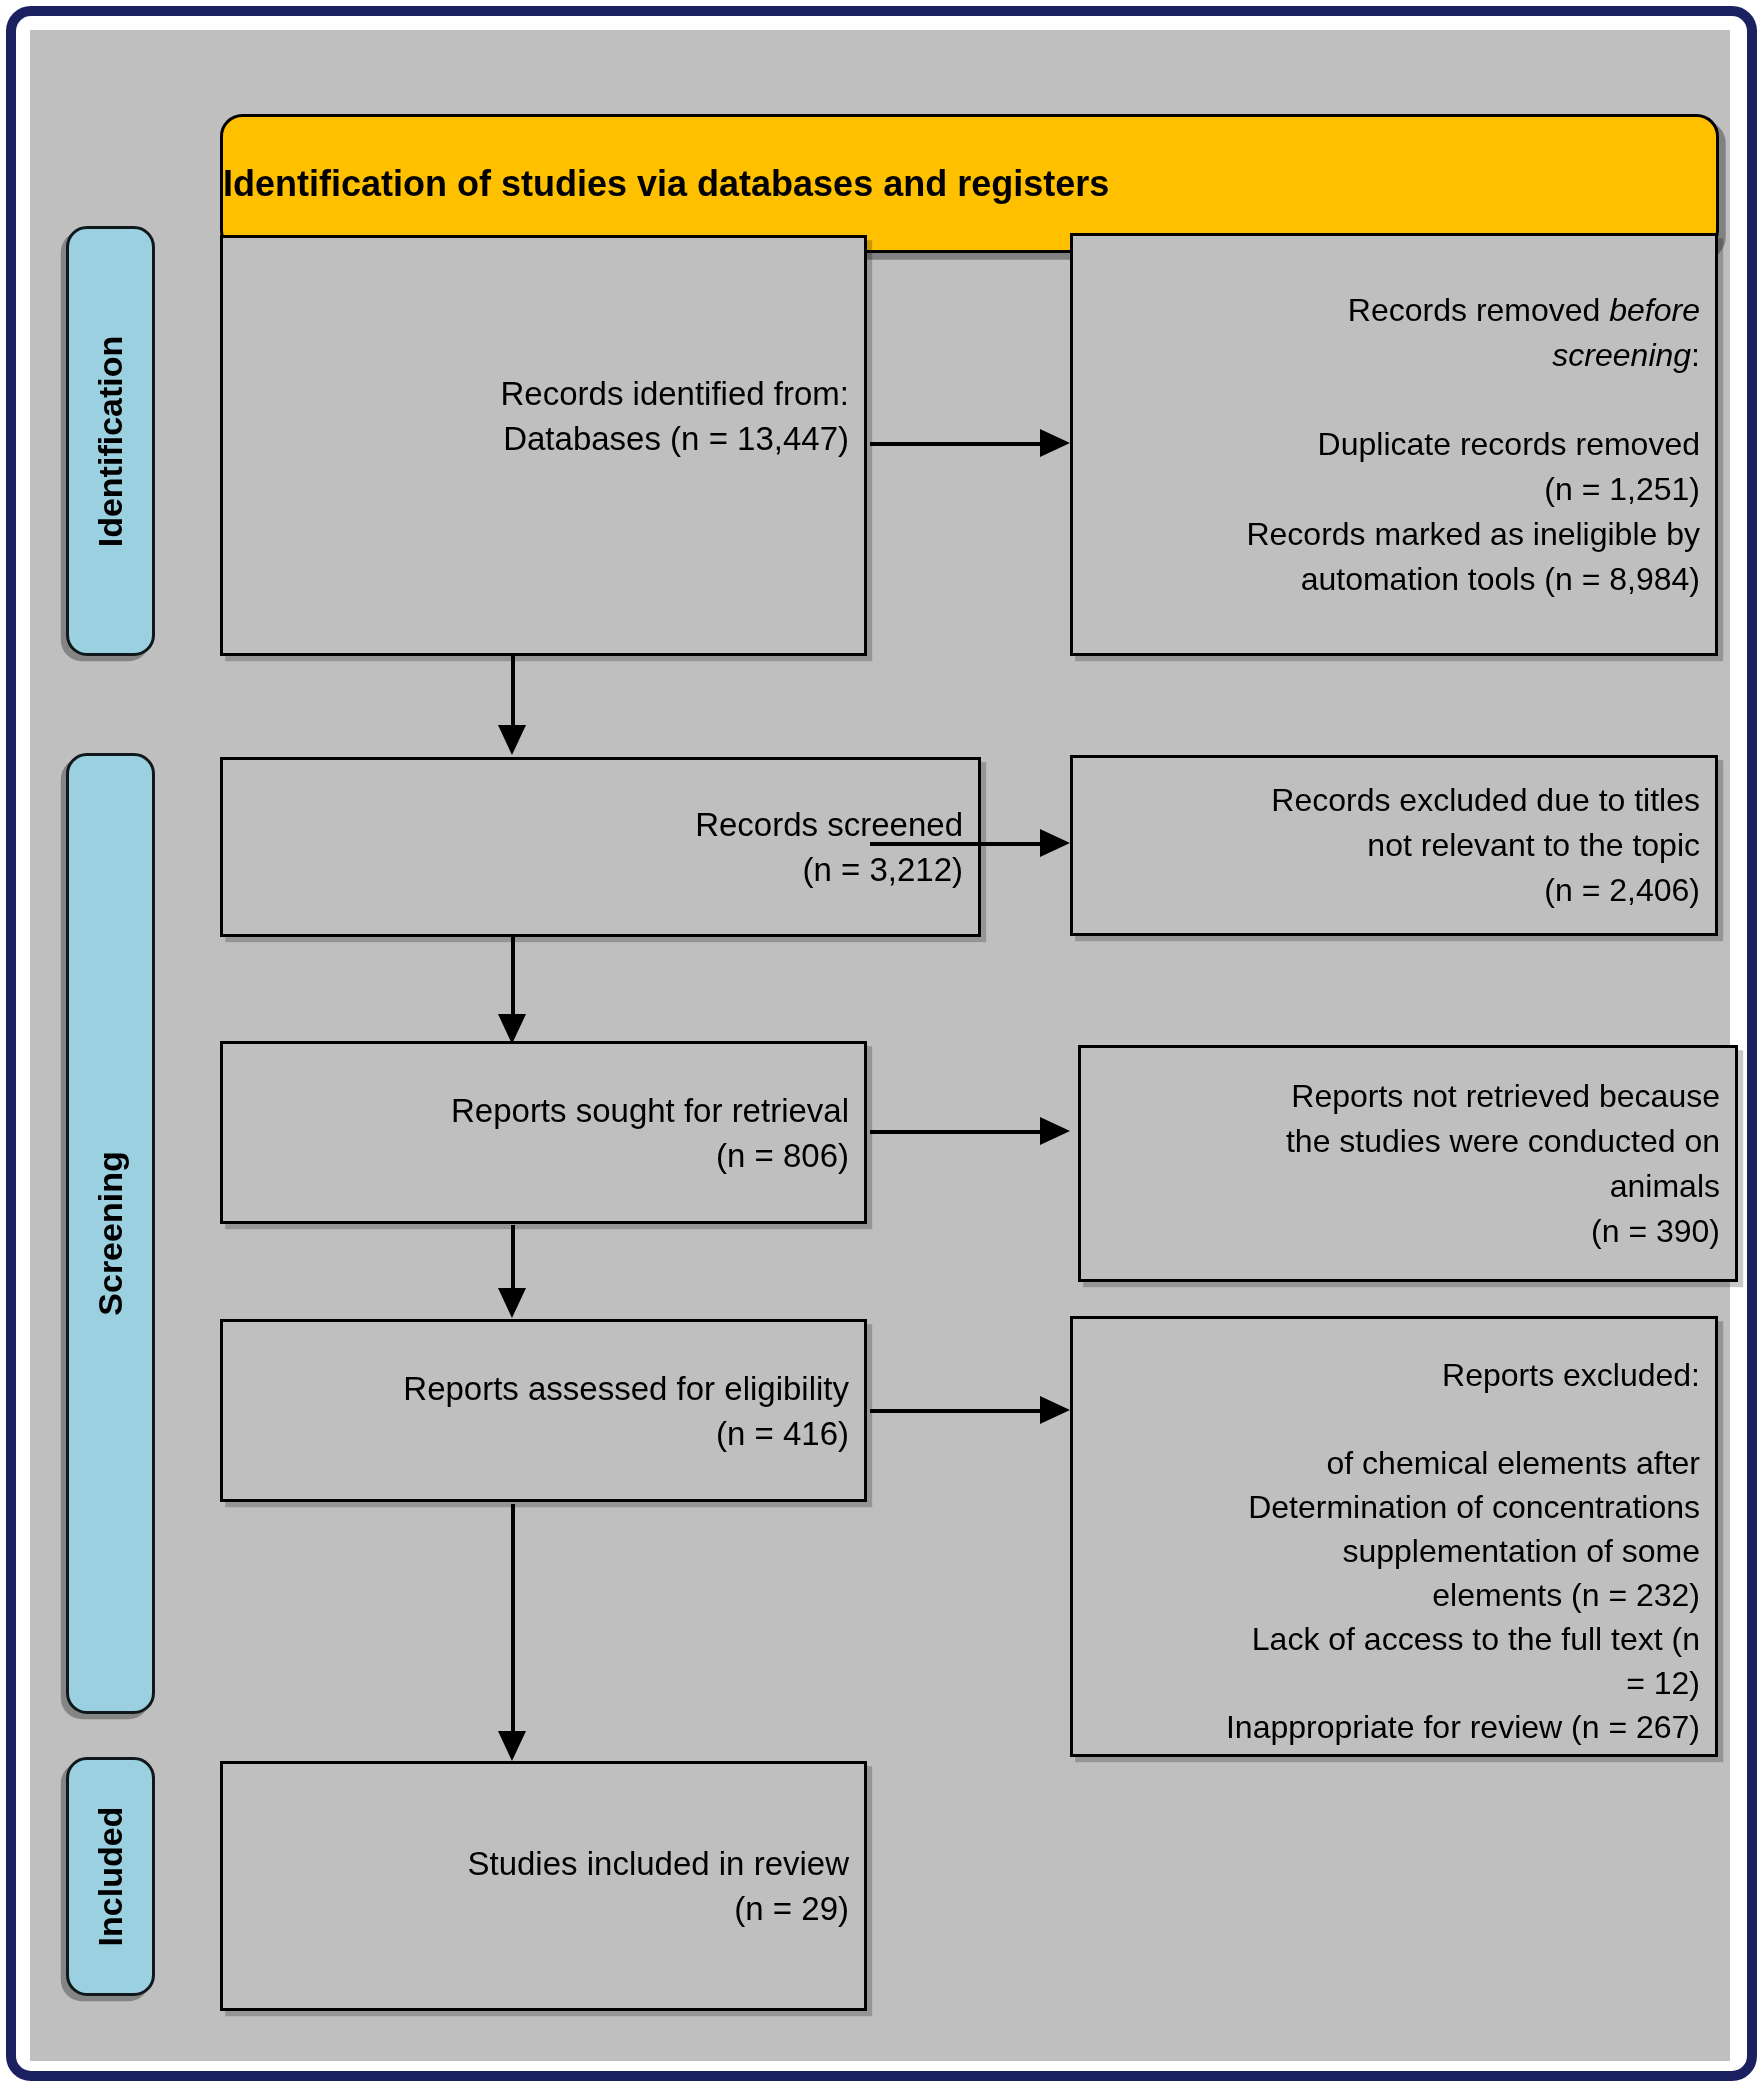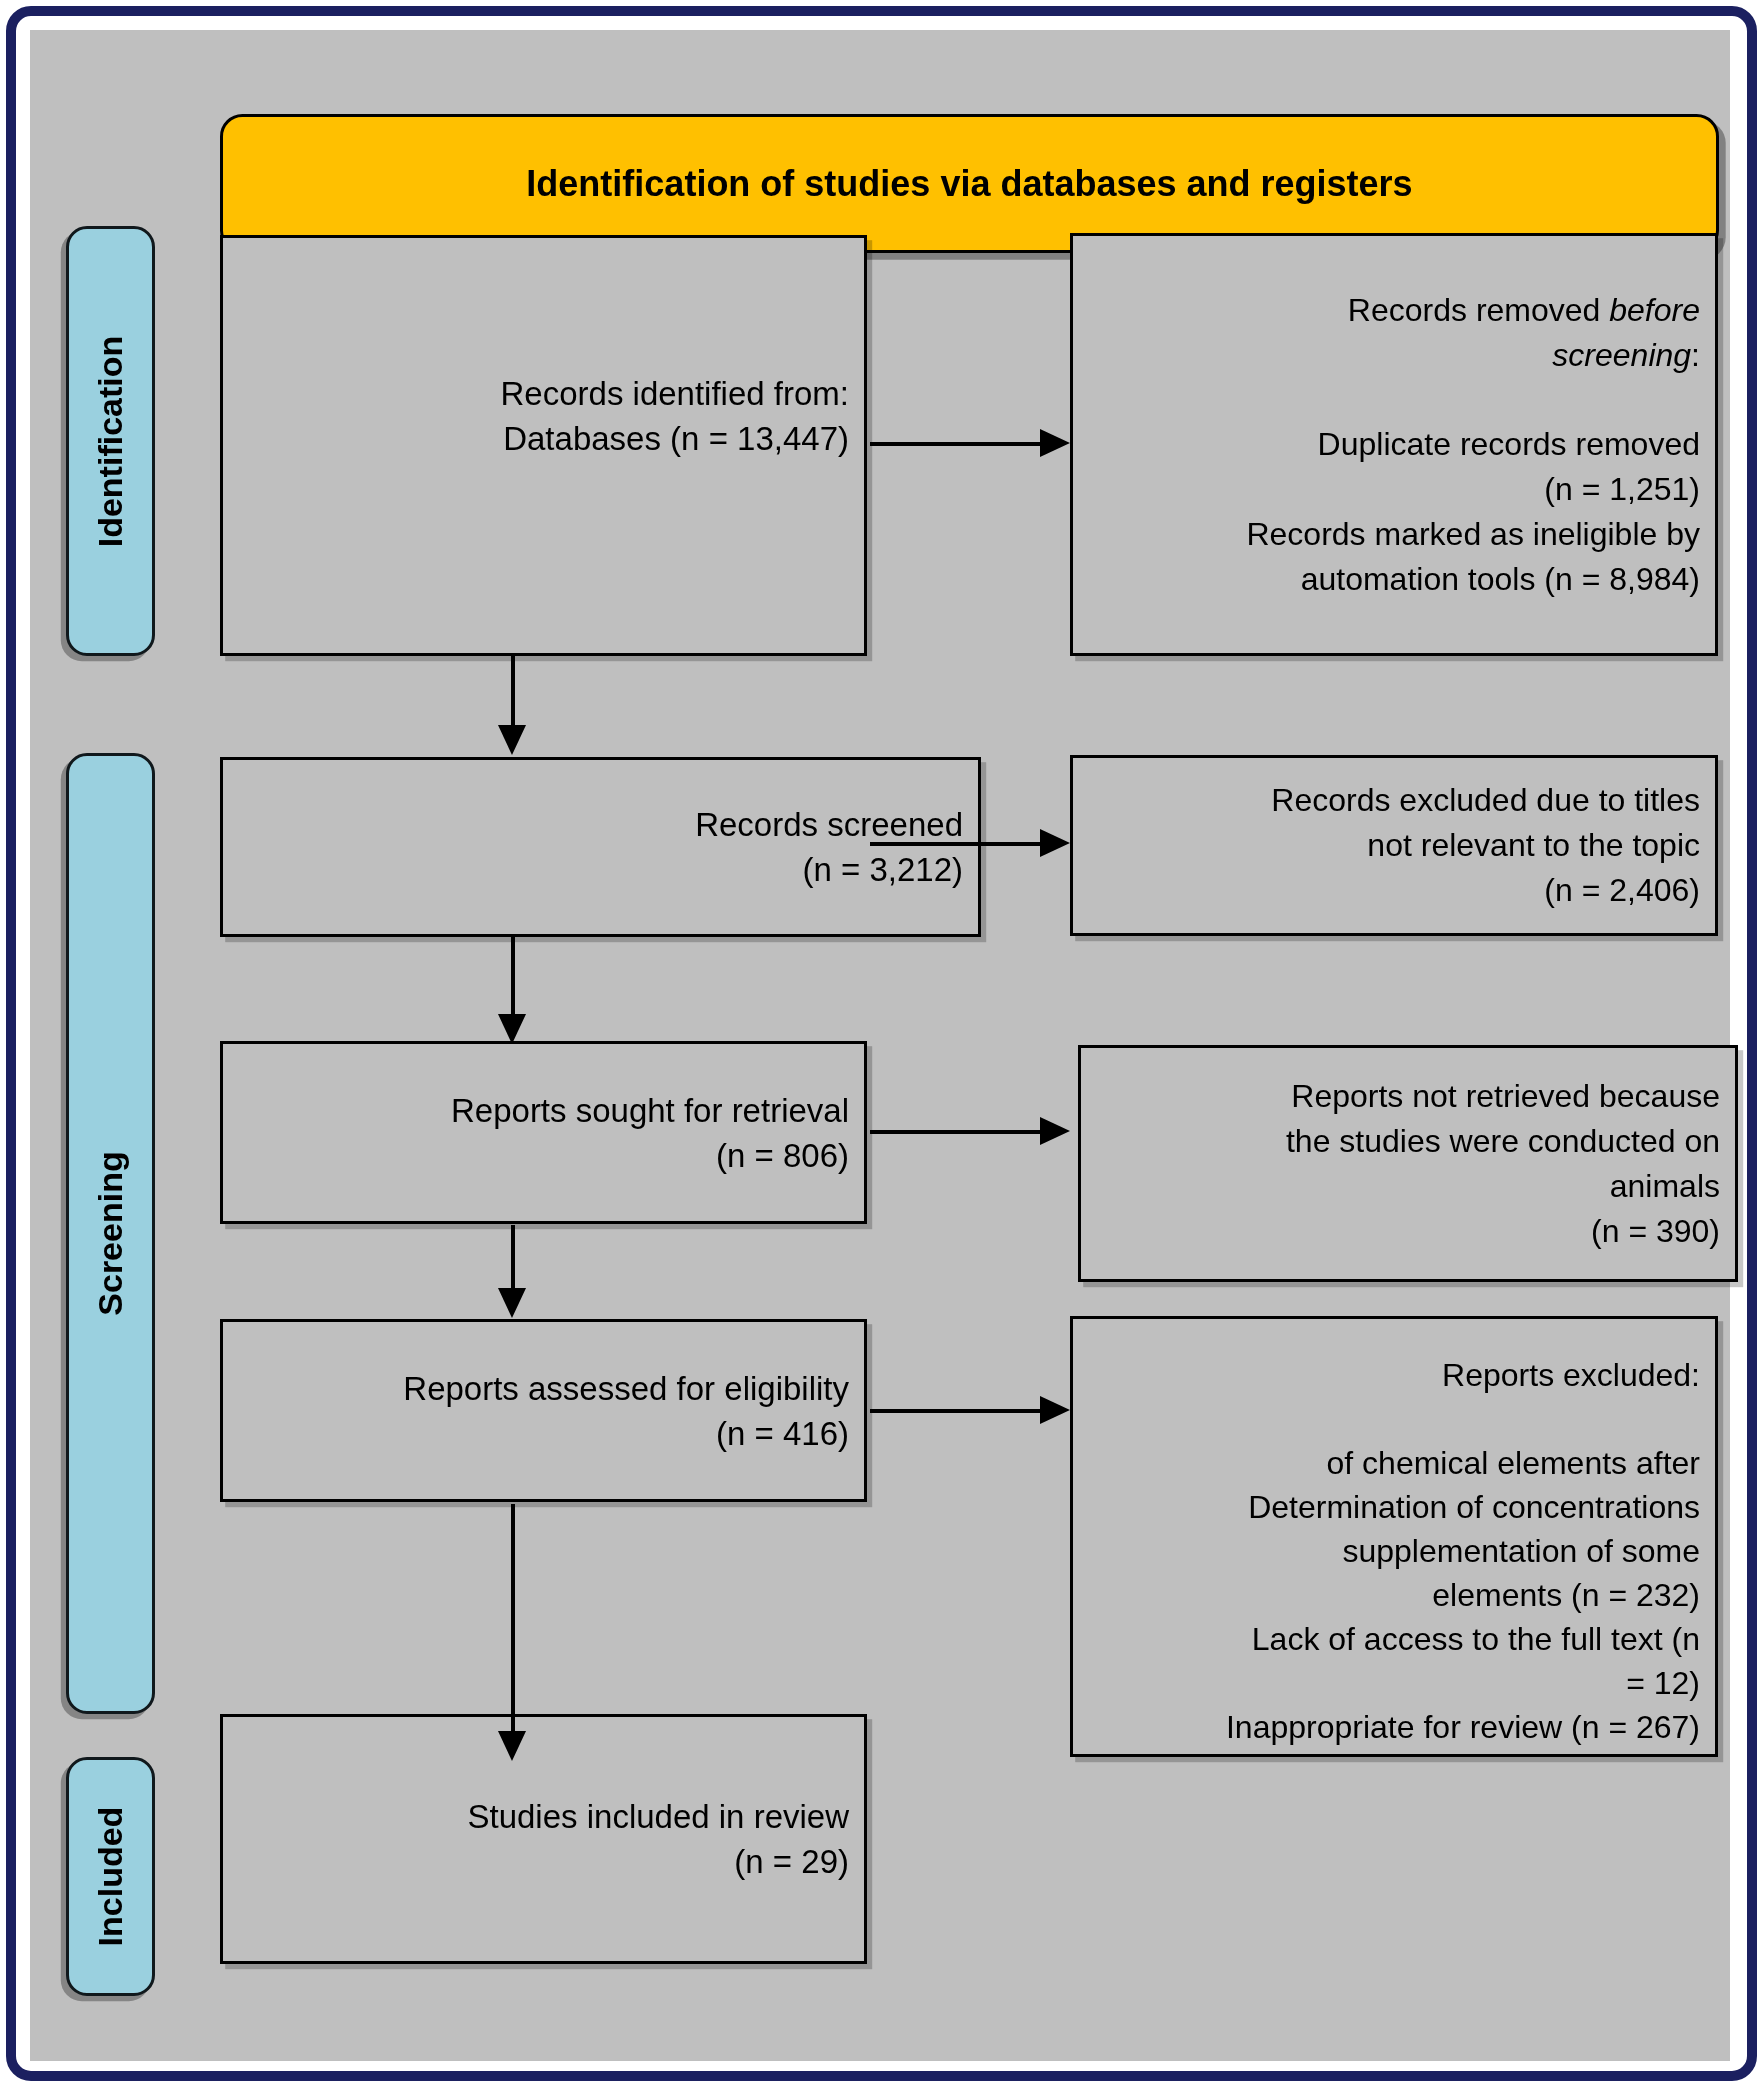--- a/index.html
+++ b/index.html
@@ -3,21 +3,21 @@
 <meta charset="utf-8">
 <style>
   html,body{margin:0;padding:0;}
   body{width:1763px;height:2087px;background:#ffffff;font-family:"Liberation Sans", sans-serif;}
   #page{position:relative;width:1763px;height:2087px;background:#ffffff;overflow:hidden;}
   #frame{position:absolute;inset:6px;border:10.4px solid #1b2060;border-radius:25px;pointer-events:none;z-index:50;}
   #panel{position:absolute;left:30px;top:30px;width:1700px;height:2031px;background:#bfbfbf;}
   
   .banner{position:absolute;left:220px;top:114px;width:1499px;height:139px;background:#ffc000;
           border:3px solid #000;border-radius:22.4px;box-shadow:6.7px 6.7px 0 rgba(0,0,0,0.32);
-          display:flex;align-items:center;justify-content:center;
+          display:flex;align-items:center;justify-content:flex-start;
           font-size:36px;font-weight:bold;color:#000;box-sizing:border-box;}
   
   .stage{position:absolute;left:66px;width:89px;background:#9ad0df;border:3px solid #10181c;
          border-radius:21px;box-shadow:-5.2px 5.2px 0 rgba(0,0,0,0.3);
          display:flex;align-items:center;justify-content:center;box-sizing:border-box;}
   .stage span{transform:rotate(-90deg);white-space:nowrap;font-size:34px;font-weight:bold;color:#000;}
   #stage-identification{top:226px;height:430px;}
   #stage-screening{top:753px;height:961px;}
   #stage-included{top:1757px;height:239px;}
   
@@ -25,21 +25,21 @@
       box-shadow:5.2px 5.2px 0 rgba(0,0,0,0.22);
       display:flex;flex-direction:column;justify-content:center;
       font-size:33px;color:#000;line-height:45px;align-items:flex-end;}
   .bx .ln{white-space:nowrap;}
   .it{font-style:italic;}
   .indent{margin-left:66px;}
   #b1{left:220px;top:235px;width:647px;height:421px;padding:0 15px 60px 34px;}
   #b2{left:220px;top:757px;width:761px;height:180px;padding:0 15px 0 34px;}
   #b3{left:220px;top:1041px;width:647px;height:183px;padding:0 15px 0 34px;}
   #b4{left:220px;top:1319px;width:647px;height:183px;padding:0 15px 0 34px;}
-  #b5{left:220px;top:1714px;width:647px;height:250px;padding:0 15px 0 34px;}
+  #b5{left:220px;top:1761px;width:647px;height:250px;padding:0 15px 0 34px;}
   #r1{left:1070px;top:233px;width:648px;height:423px;padding:52px 15px 0 34px;justify-content:flex-start;font-size:32px;}
   #r2{left:1070px;top:755px;width:648px;height:181px;padding:0 15px 0 34px;font-size:32px;}
   #r3{left:1070px;top:1045px;width:660px;height:237px;padding:0 15px 0 34px;font-size:32px;margin-left:8px;}
   #r4{left:1070px;top:1316px;width:648px;height:441px;padding:34px 15px 0 34px;justify-content:flex-start;font-size:32px;line-height:44px;}
   .spacer{height:44px;}
   
   .ha{position:absolute;height:3.7px;background:#000;}
   .ha::after{content:'';position:absolute;left:100%;top:-12.7px;width:0;height:0;
              border-left:30px solid #000;border-top:14px solid transparent;border-bottom:14px solid transparent;}
   .va{position:absolute;width:3.7px;background:#000;}

